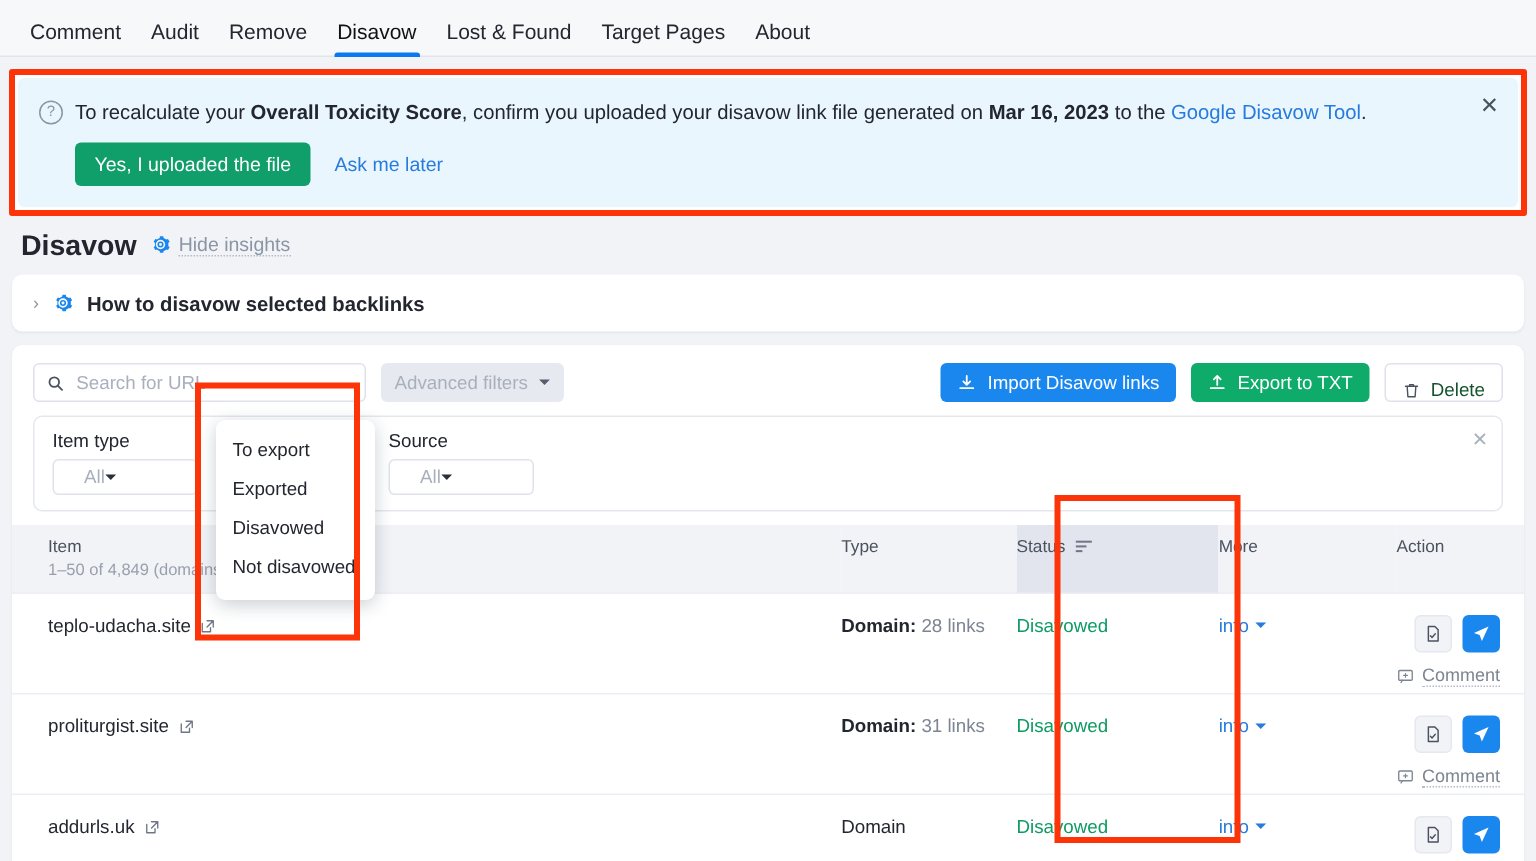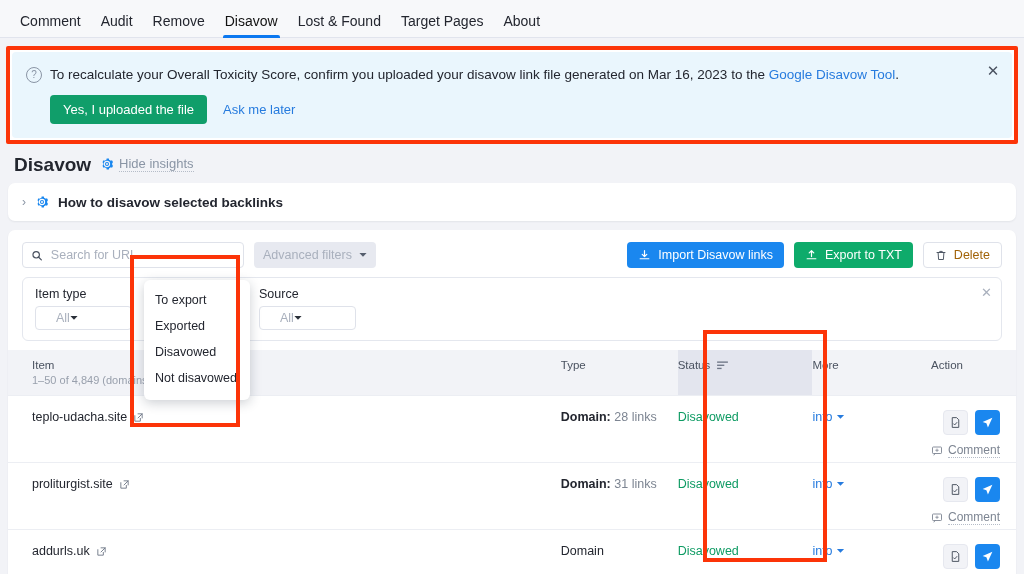--- a/index.html
+++ b/index.html
@@ -60,21 +60,21 @@
   }
   .banner-row { display:flex; align-items:flex-start; gap:8px; }
   .q-icon {
     width:16px; height:16px; border-radius:50%;
     border:1.3px solid #8a95a5;
     color:#8a95a5; font-size:10px; line-height:13px;
     text-align:center; flex:none; margin-top:1px;
     font-family:"Liberation Sans", sans-serif;
   }
   .banner-text { font-size:13.5px; color:#23262f; line-height:17px; }
-  .banner-text b { font-weight:400;margin-top:19px; }
+  .banner-text b { font-weight:700;margin-top:19px; }
   .banner-link { color:#267bde; text-decoration:none; }
   .banner-actions { margin:12px 0 0 24px; display:flex; align-items:center; gap:16px; }
   .btn-green {
     background:#109e6a;
     color:#fff;
     border:none;
     border-radius:4px;
     padding:7px 13px;
     font-size:13px;
     font-family:"Liberation Sans", sans-serif;
@@ -151,21 +151,21 @@
   .adv-filters .chev { color:#555e6d; font-size:10px; }
   .toolbar-spacer { flex:1; }
   .btn {
     height:26px; border-radius:4px; border:none;
     display:inline-flex; align-items:center; gap:7px;
     padding:0 11px; font-size:12.5px; cursor:pointer;
     font-family:"Liberation Sans", sans-serif;
   }
   .btn-blue { background:#1a87ef; color:#fff; }
   .btn-emerald { background:#0eab6b; color:#fff;justify-content:flex-end; }
-  .btn-ghost { background:#fff; border:1px solid #dfe2ea; color:#a16207; }
+  .btn-ghost { background:#fff; border:1px solid #dfe2ea; color:#14532d;align-items:flex-end; }
 
   
   .filters {
     margin:9px 14px 0 14px;
     border:1px solid #e4e7ee;
     border-radius:6px;
     padding:9px 12px 12px 12px;
     display:flex; gap:0; position:relative; align-items:flex-start;
     height:64px;
   }

